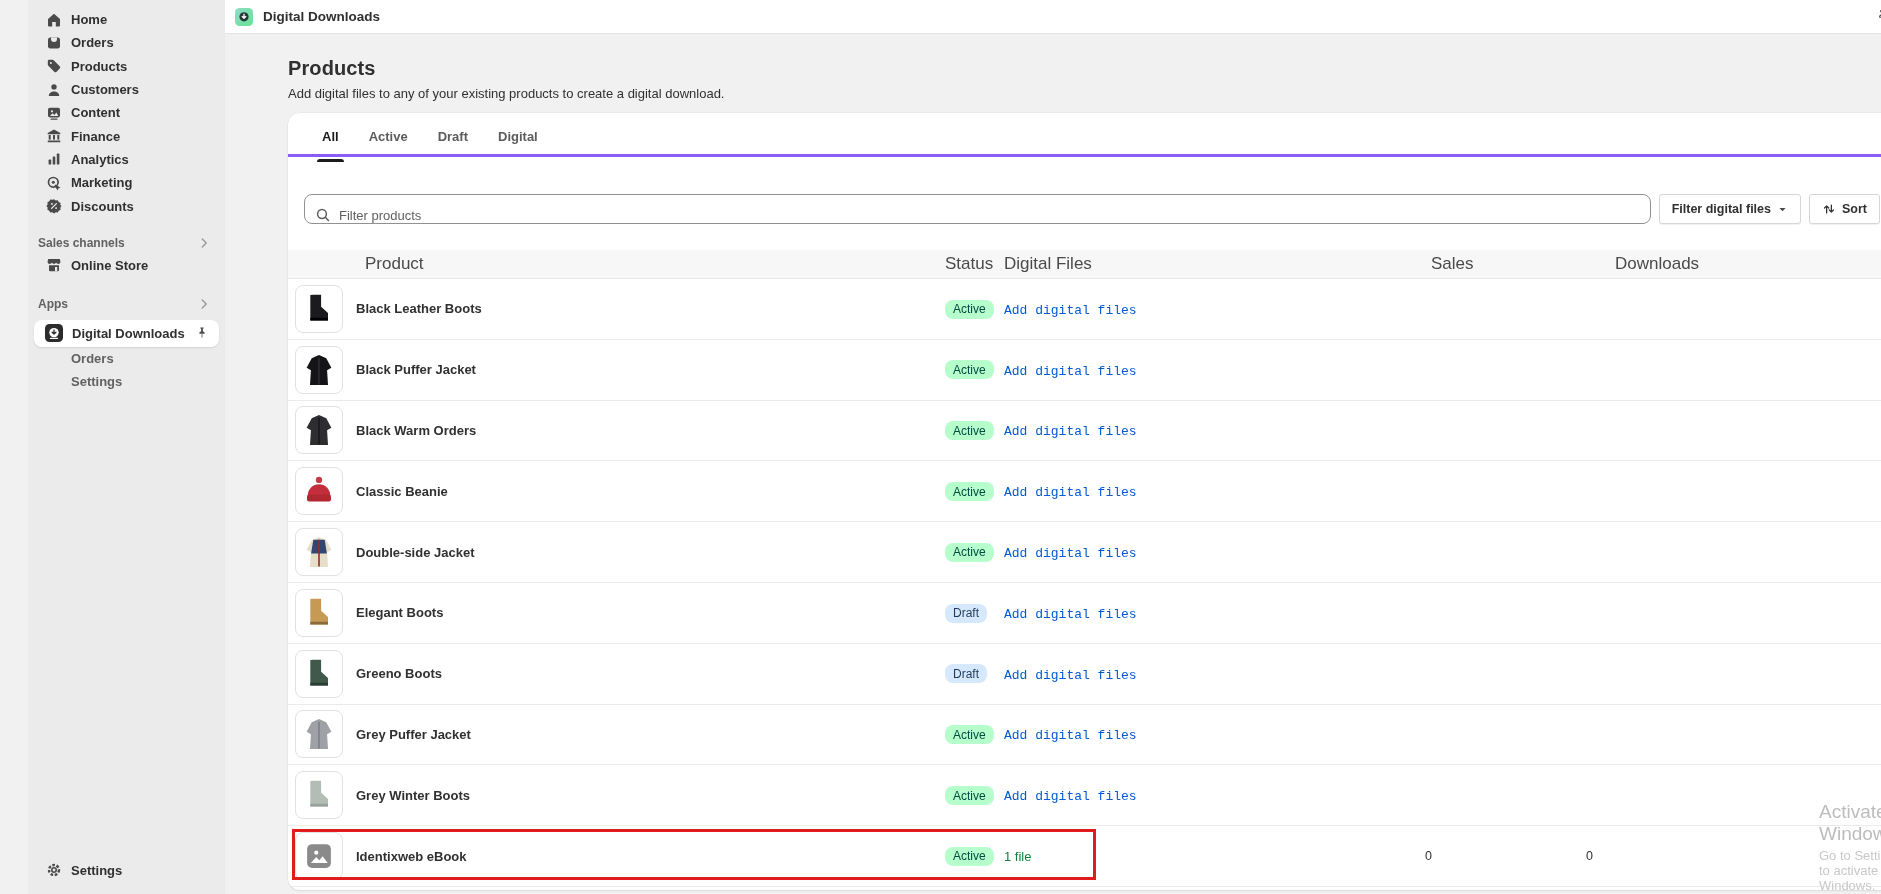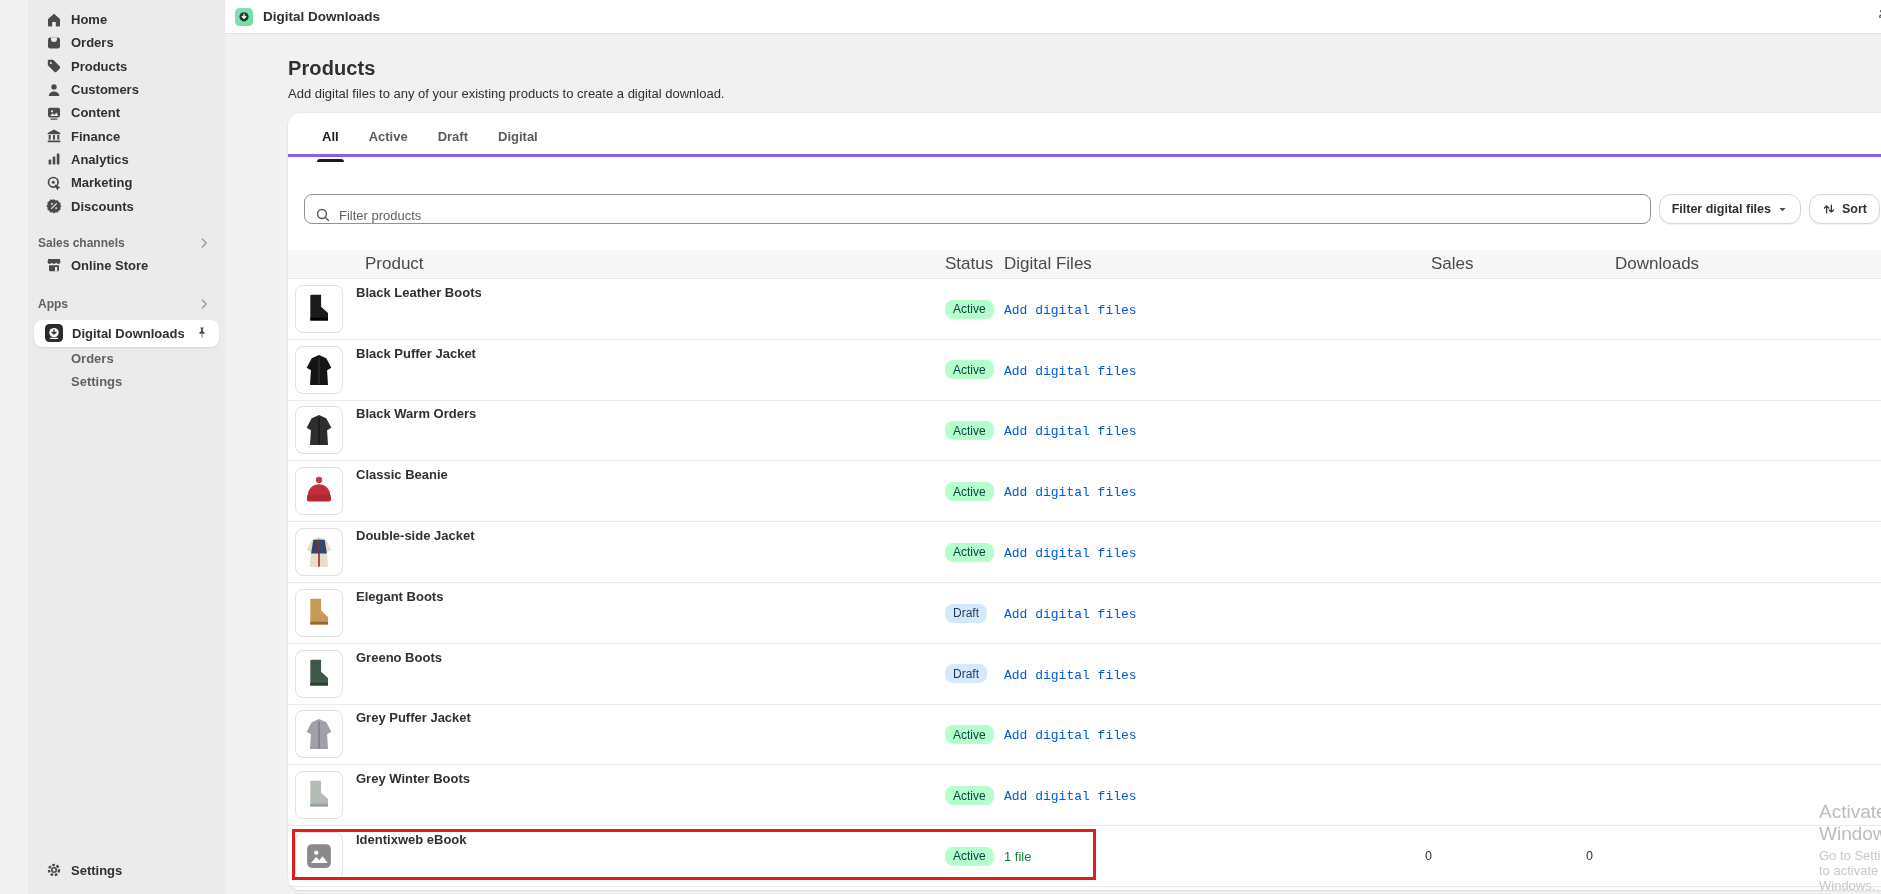--- a/index.html
+++ b/index.html
@@ -47,31 +47,31 @@
     height:3px; background:#1a1a1a; border-radius:3px 3px 0 0; }
 
   
   .filterbar { display:flex; align-items:center; gap:8px; padding:37px 16px 26px 16px; }
   .searchbox { flex:1; height:30px; border:1px solid #919191; border-radius:8px; display:flex;
     align-items:flex-end; gap:8px; padding:0 10px; background:#fff; }
   .searchbox input { border:none; outline:none; flex:1; font-size:13px; color:#303030;
     font-family:"Liberation Sans", sans-serif; background:transparent; }
   .searchbox input::placeholder { color:#616161; }
   .btn { height:30px; display:flex; align-items:center; gap:6px; padding:0 12px; background:#fff;
-    border:1px solid #d6d6d6; border-radius:12px; font-size:12.5px; font-weight:600; color:#303030;
+    border:1px solid #d6d6d6; border-radius:3px; font-size:12.5px; font-weight:600; color:#303030;
     cursor:pointer; box-shadow:0 1px 0 rgba(0,0,0,.05); white-space:nowrap; }
 
   
   .thead, .row { display:grid; grid-template-columns:657px 59px 421px 160px 1fr; align-items:center; }
   .thead { height:29px; background:#f7f7f7; border-bottom:1px solid #e9e9e9; font-size:17px; color:#4a4a4a; }
   .th-product { padding-left:77px; }
   .th-sales { padding-left:6px; }
   .th-downloads { padding-left:30px; }
   .row { height:60.8px; border-bottom:1px solid #ebebeb; position:relative; cursor:pointer; }
-  .cell-product { display:flex; gap:13px; padding-left:7px; }
+  .cell-product { display:flex; align-items:center; gap:13px; padding-left:7px; }
   .thumb { width:48px; height:48px; border:1px solid #e1e1e1; border-radius:8px; background:#fff;
     display:flex; align-items:center; justify-content:center; overflow:hidden; }
   .pname { font-size:13px; font-weight:600; color:#303030; }
   .badge { display:inline-block; padding:2.5px 8px; border-radius:8px; font-size:12px; font-weight:500; }
   .badge[data-tone="success"] { background:#b6fecb; color:#014b40; }
   .badge[data-tone="info"] { background:#d6e9fc; color:#1f3a5c; }
   .files-text { font-size:13px; color:#15803d; }
   .files-text[data-link="true"] { color:#005bd3;font-family:Liberation Mono, monospace; }
   .cell-sales, .cell-downloads { font-size:12.5px; color:#303030; }
   .cell-downloads { padding-left:1px; }

